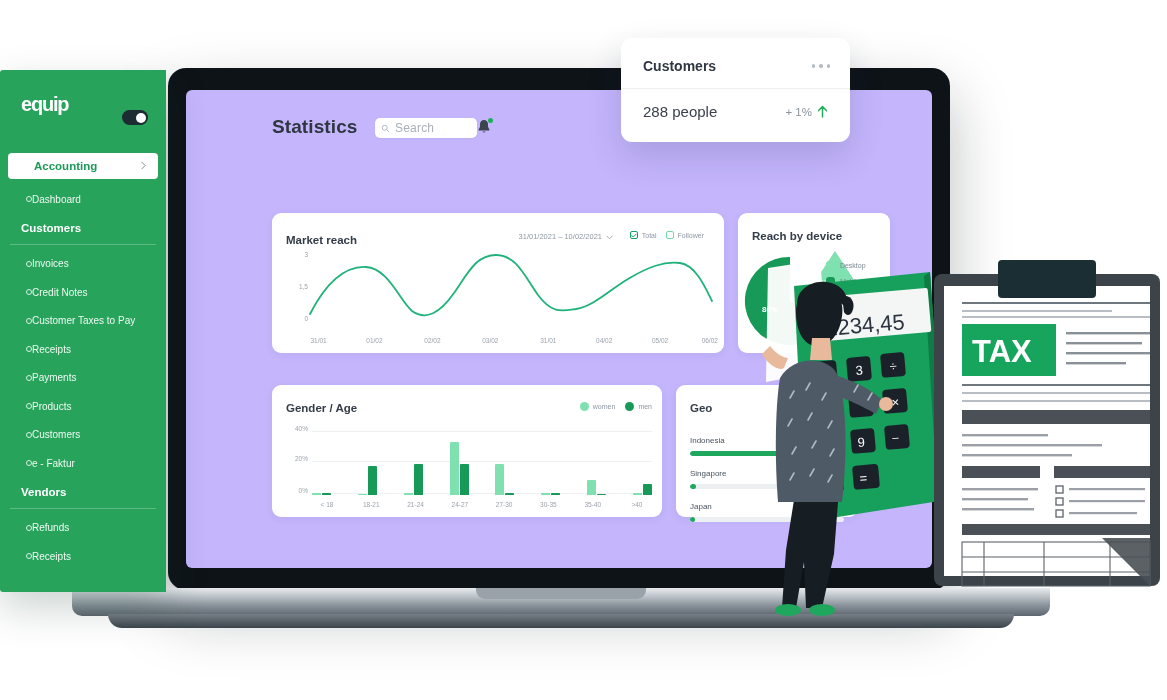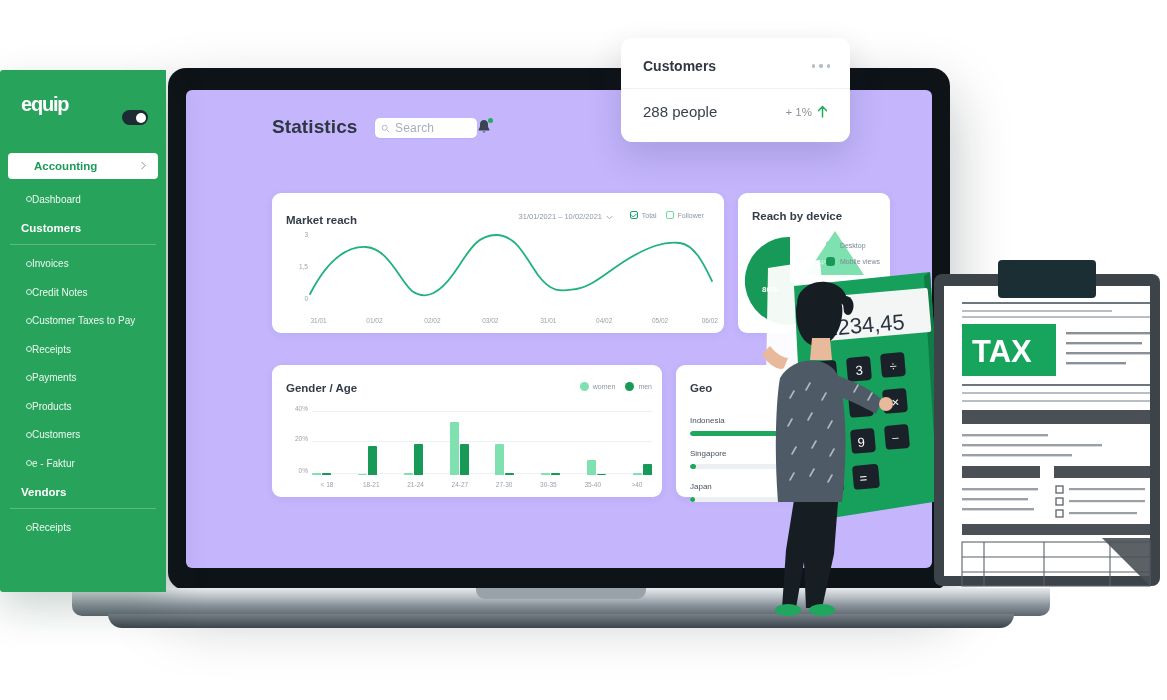--- a/index.html
+++ b/index.html
@@ -57,20 +57,21 @@
     padding: 0 6px; gap:5px; box-shadow:0 1px 2px rgba(20,30,45,.05);
   }
   .search-box .sicon { width:9px; height:9px; flex:0 0 auto; }
   .search-box .sph { font-size:12px; color:#a7b0ba; letter-spacing:.2px; }
   .bell { position:absolute; left:290px; top:28px; width:18px; height:20px; }
   .bell .dot { position:absolute; right:1px; top:0; width:5px; height:5px; background:#1fae5e; border-radius:50%; }
 
   .card {
     position:absolute; background:#ffffff; border-radius:9px;
     box-shadow: 0 2px 10px rgba(30,45,65,.06);
+    margin-top: 20px;
   }
   .card-title { font-size:11.5px; font-weight:700; color:#333c49; }
 
   
   #card-market-reach { left:86px; top:103px; width:452px; height:140px; }
   .mr-head { position:absolute; left:14px; top:17px; right:12px; height:16px; }
   .mr-range { position:absolute; right:110px; top:2px; font-size:7.5px; color:#8d97a3; white-space:nowrap; }
   .mr-caret { position:absolute; right:99px; top:5px; }
   .legend-row { position:absolute; right:8px; top:1px; display:flex; gap:9px; align-items:center; }
   .lg { display:flex; align-items:center; gap:4px; font-size:7px; color:#8d97a3; }
@@ -413,20 +414,24 @@
           <span class="lbl">Customers</span>
         </div>
         <div class="nav-item">
           <span class="ring"></span>
           <span class="lbl">e - Faktur</span>
         </div>
         <div class="nav-head">
           <span class="lbl">Vendors</span>
         </div>
         <div class="nav-div"></div>
+        <div class="nav-item">
+          <span class="ring"></span>
+          <span class="lbl">Refunds</span>
+        </div>
         <div class="nav-item">
           <span class="ring"></span>
           <span class="lbl">Receipts</span>
         </div>
       </div>
   </div>
 
   <div class="illus">
     <svg width="200" height="370" viewBox="0 0 200 370">
 

